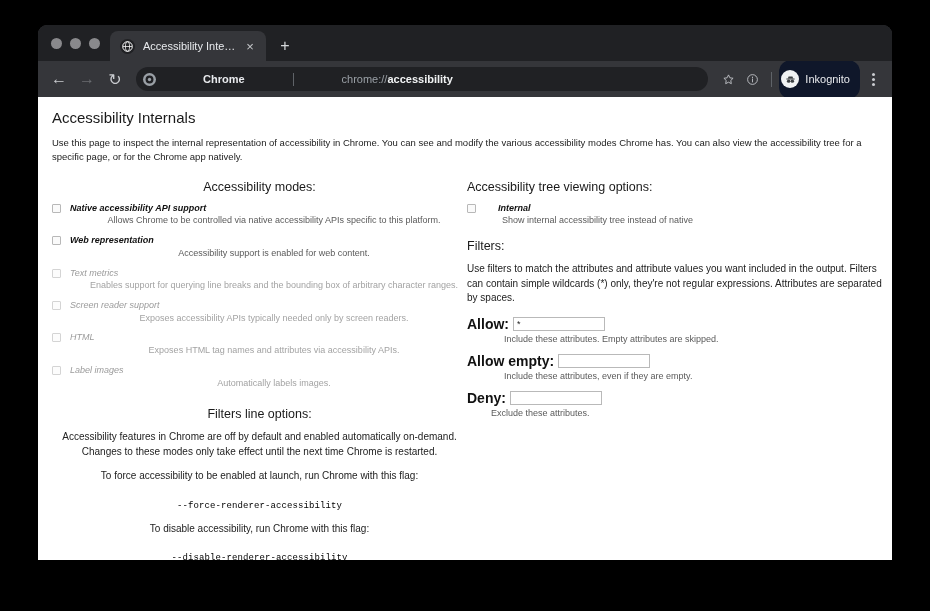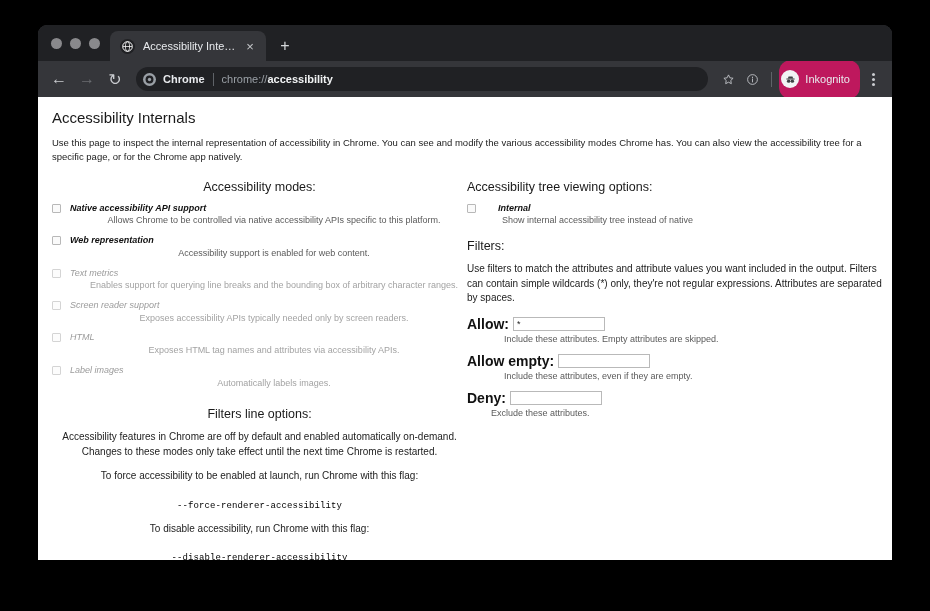--- a/index.html
+++ b/index.html
@@ -110,20 +110,21 @@
     flex: 1 1 auto;
     height: 24px;
     background: #202124;
     border-radius: 13px;
     display: flex;
     align-items: center;
     padding: 0 10px 0 7px;
     margin: 0 8px 0 6px;
     box-sizing: border-box;
     overflow: hidden;
+    gap: 40px;
   }
   .omni-chip {
     width: 13px; height: 13px;
     border-radius: 50%;
     background: #9aa0a6;
     display: flex; align-items: center; justify-content: center;
     flex: 0 0 auto;
     margin-right: 7px;
   }
   .omni-brand {
@@ -149,21 +150,21 @@
     flex: 0 0 auto;
   }
   .tb-divider {
     width: 1px; height: 15px;
     background: #5f6368;
     margin: 0 7px;
     flex: 0 0 auto;
   }
   .profile-pill {
     height: 39px;
-    background: #be185d;
+    background: #0f172a;
     border-radius: 12px;
     display: flex;
     align-items: center;
     padding: 0 10px 0 2px;
     flex: 0 0 auto;
     margin-right: 2px;
   }
   .profile-avatar {
     width: 18px; height: 18px;
     border-radius: 50%;

